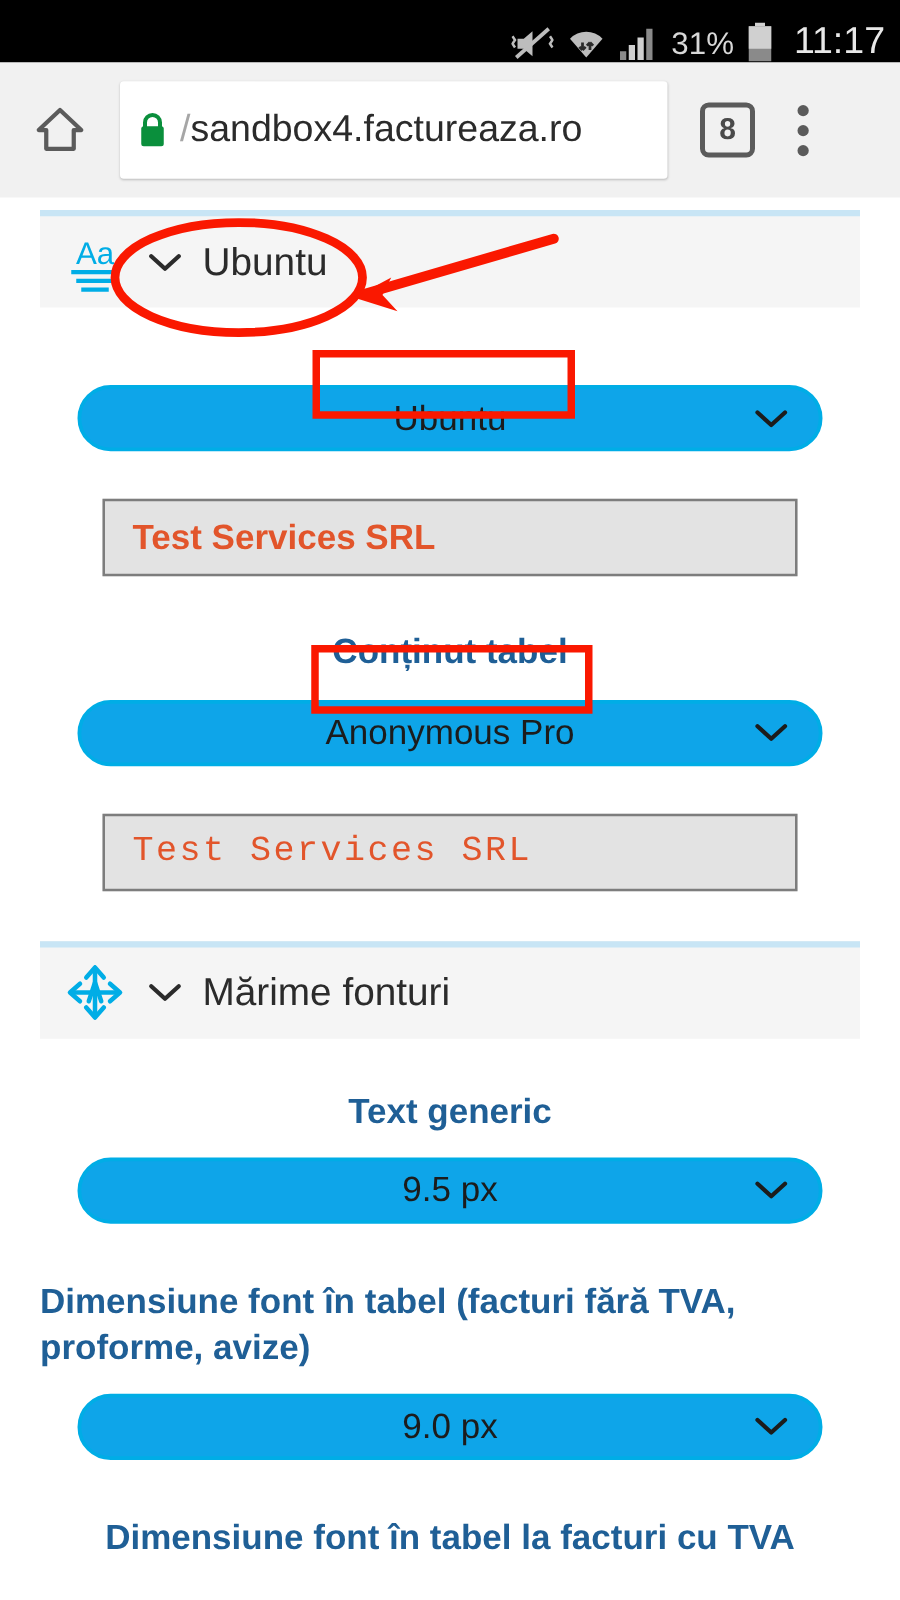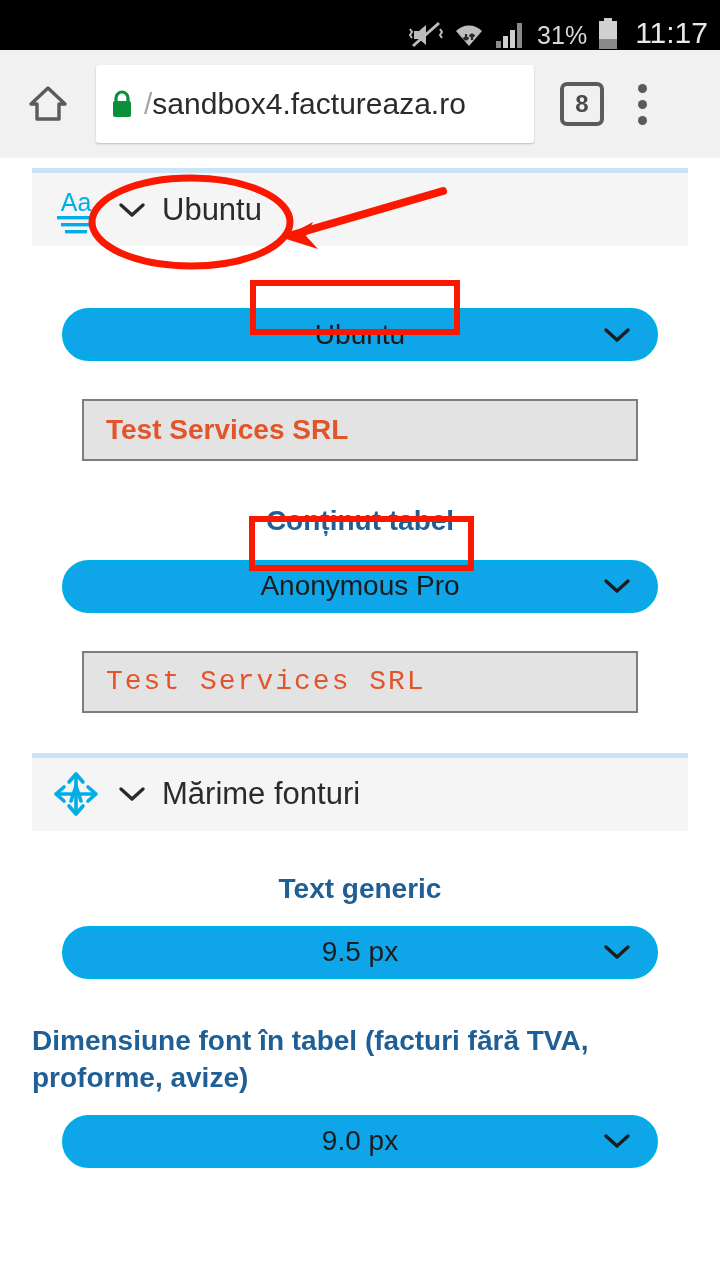--- a/index.html
+++ b/index.html
@@ -347,20 +347,21 @@
     <div class="select-wrap">
       <span class="select-value">9.0 px</span>
       <span class="select-chevron">
         <svg width="28" height="20" viewBox="0 0 28 20">
           <path d="M3 5 L14 15 L25 5" fill="none" stroke="#1c1c1c" stroke-width="3.4" stroke-linecap="round" stroke-linejoin="round"></path>
         </svg>
       </span>
     </div>
 
     <div style="height:44px"></div>
+    <div class="field-label">Dimensiune font în tabel la facturi cu TVA</div>
     <div style="height:18px"></div>
 
   </div>
 </div>
 
 <div id="annotations">
   <svg width="720" height="1280" viewBox="0 0 720 1280">
     <ellipse cx="191" cy="222" rx="99" ry="44" fill="none" stroke="#fa1800" stroke-width="7"></ellipse>
     <g>
       <line x1="443" y1="191" x2="292" y2="235" stroke="#fa1800" stroke-width="8" stroke-linecap="round"></line>

